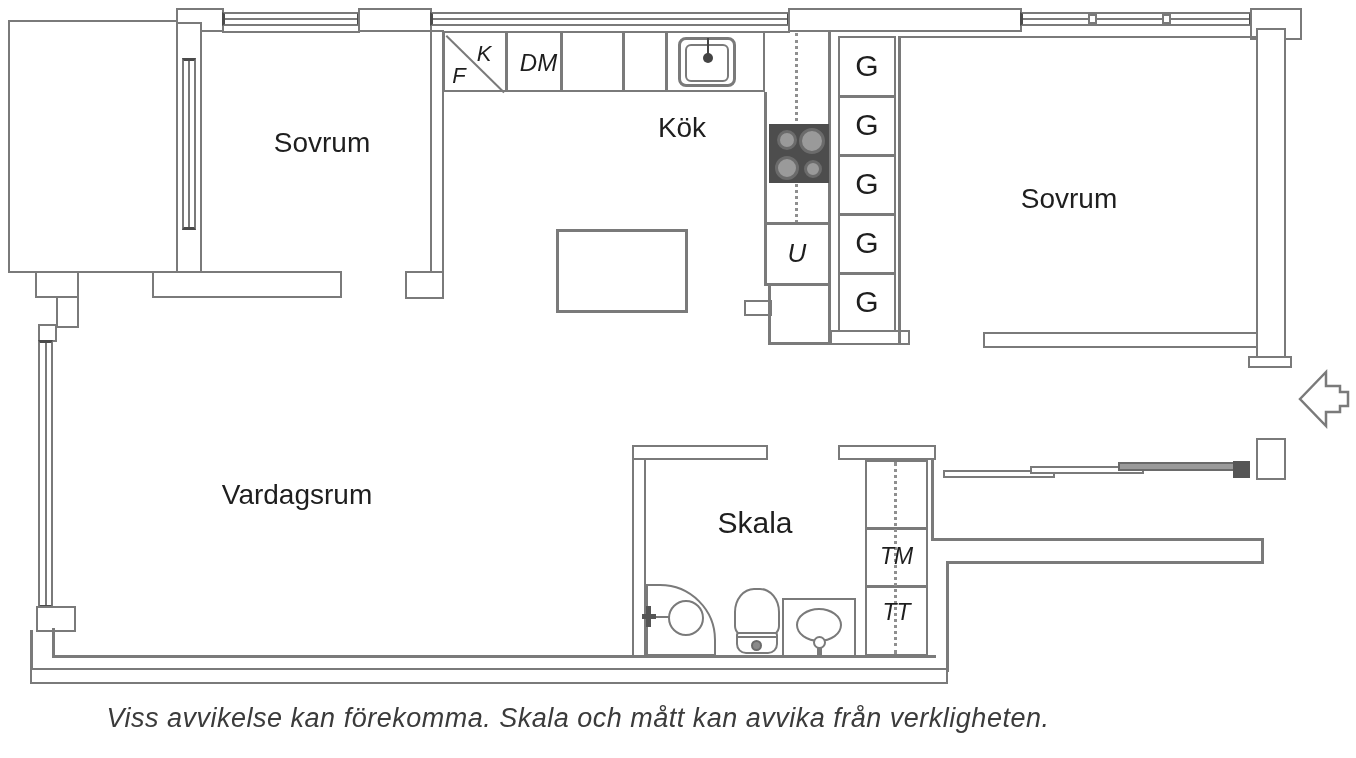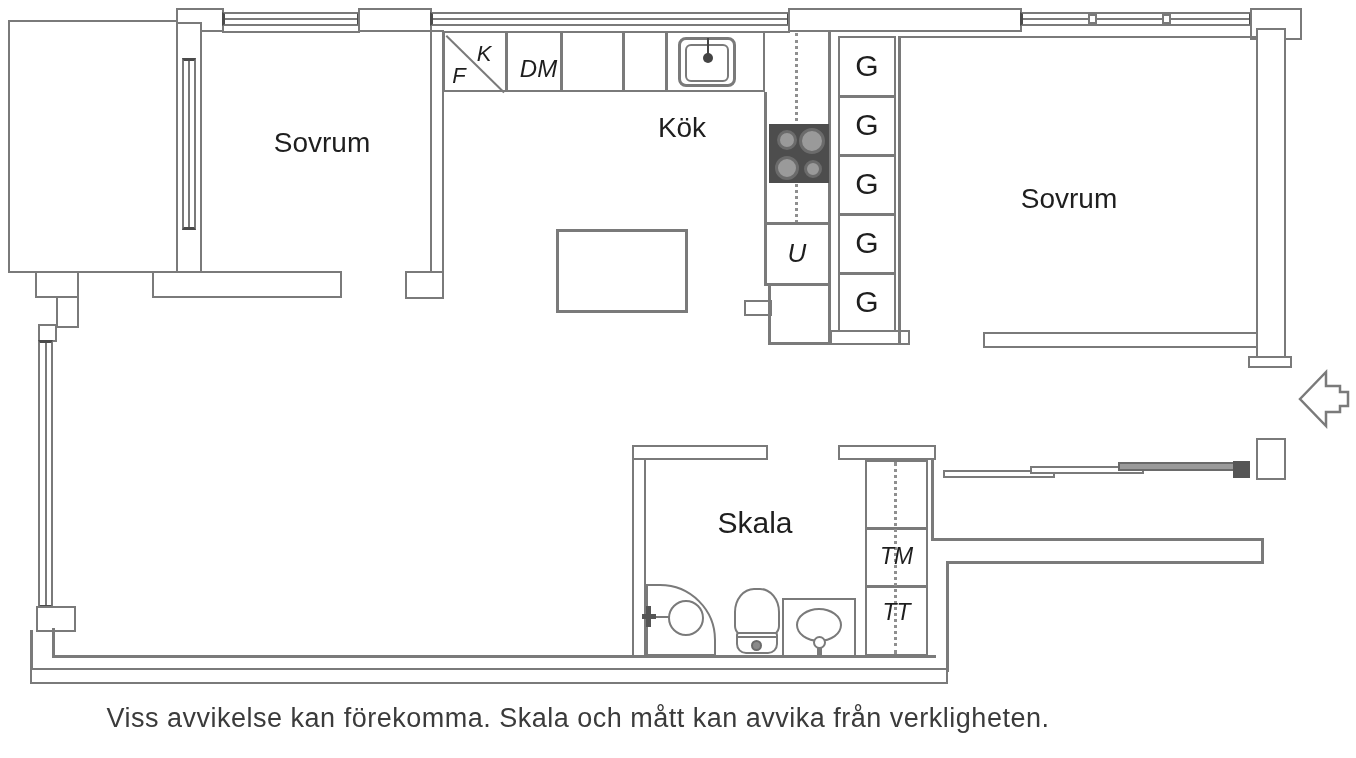--- a/index.html
+++ b/index.html
@@ -20,21 +20,21 @@
   .winv::after { content:""; position:absolute; top:0; bottom:0; left:50%;
           margin-left:-1px; width:2px; background:#7a7a7a; }
   .lbl { position:absolute; display:flex; align-items:center; justify-content:center;
          color:#1e1e1e; text-align:center; }
   .room { font-size:28px; }
   .it   { font-style:italic; }
   .stove { position:absolute; left:769px; top:124px; width:60px; height:59px; background:#4d4d4d; }
   .burner { position:absolute; border-radius:50%; background:#9a9a9a; border:3px solid #6b6b6b; }
   .caption { position:absolute; left:58px; top:696px; width:1040px; height:44px;
              display:flex; align-items:center; justify-content:center;
-             font-size:27px; color:#3b3b3b; letter-spacing:0.5px; }
+             font-style:italic; font-size:27px; color:#3b3b3b; letter-spacing:0.5px; }
   svg { display:block; }
 </style>
 </head>
 <body>
 
 <div class="plan">
 
   <div class="hollow" style="left:176px;top:8px;width:48px;height:24px"></div>
   <div class="winh" style="left:222px;top:12px;width:138px;height:14px"></div>
   <div class="hollow" style="left:358px;top:8px;width:74px;height:24px"></div>
@@ -54,35 +54,36 @@
 
   <div class="hollow" style="left:35px;top:271px;width:44px;height:27px"></div>
   <div class="hollow" style="left:56px;top:296px;width:23px;height:32px"></div>
   <div class="hollow" style="left:38px;top:324px;width:19px;height:18px"></div>
   <div class="winv" style="left:38px;top:340px;width:15px;height:268px"></div>
   <div class="hollow" style="left:36px;top:606px;width:40px;height:26px"></div>
   <div class="line" style="left:30px;top:630px;width:3px;height:42px"></div>
   <div class="line" style="left:52px;top:628px;width:3px;height:30px"></div>
   <div class="line" style="left:52px;top:655px;width:884px;height:3px"></div>
   <div class="hollow" style="left:30px;top:668px;width:918px;height:16px"></div>
+  <div class="lbl room" style="left:197px;top:476px;width:200px;height:38px">Vardagsrum</div>
 
   <div class="hollow" style="left:430px;top:30px;width:14px;height:248px"></div>
   <div class="hollow" style="left:152px;top:271px;width:190px;height:27px"></div>
   <div class="hollow" style="left:405px;top:271px;width:39px;height:28px"></div>
   <div class="lbl room" style="left:242px;top:124px;width:160px;height:38px">Sovrum</div>
 
   <div class="hollow" style="left:443px;top:31px;width:322px;height:61px"></div>
   <div class="line" style="left:505px;top:33px;width:3px;height:57px"></div>
   <div class="line" style="left:560px;top:33px;width:3px;height:57px"></div>
   <div class="line" style="left:622px;top:33px;width:3px;height:57px"></div>
   <div class="line" style="left:665px;top:33px;width:3px;height:57px"></div>
   <div class="line" style="left:447px;top:35px;width:81px;height:2px;transform-origin:0 0;transform:rotate(44.5deg)"></div>
   <div class="lbl it" style="left:466px;top:39px;width:36px;height:30px;font-size:22px">K</div>
   <div class="lbl it" style="left:441px;top:61px;width:36px;height:30px;font-size:22px">F</div>
-  <div class="lbl it" style="left:505px;top:41px;width:67px;height:55px;font-size:24px">DM</div>
+  <div class="lbl it" style="left:505px;top:35px;width:67px;height:55px;font-size:24px">DM</div>
 
   <div class="hollow" style="left:678px;top:37px;width:58px;height:50px;border-width:3px;border-radius:8px">
     <div class="hollow" style="left:4px;top:4px;width:44px;height:38px;border-radius:6px"></div>
     <div class="line" style="left:26px;top:-2px;width:2px;height:18px;background:#444"></div>
     <div style="position:absolute;left:22px;top:13px;width:10px;height:10px;border-radius:50%;background:#444"></div>
   </div>
 
   <div class="dotted" style="left:795px;top:33px;height:190px"></div>
   <div class="line" style="left:764px;top:92px;width:3px;height:193px"></div>
   <div class="line" style="left:828px;top:31px;width:3px;height:314px"></div>

